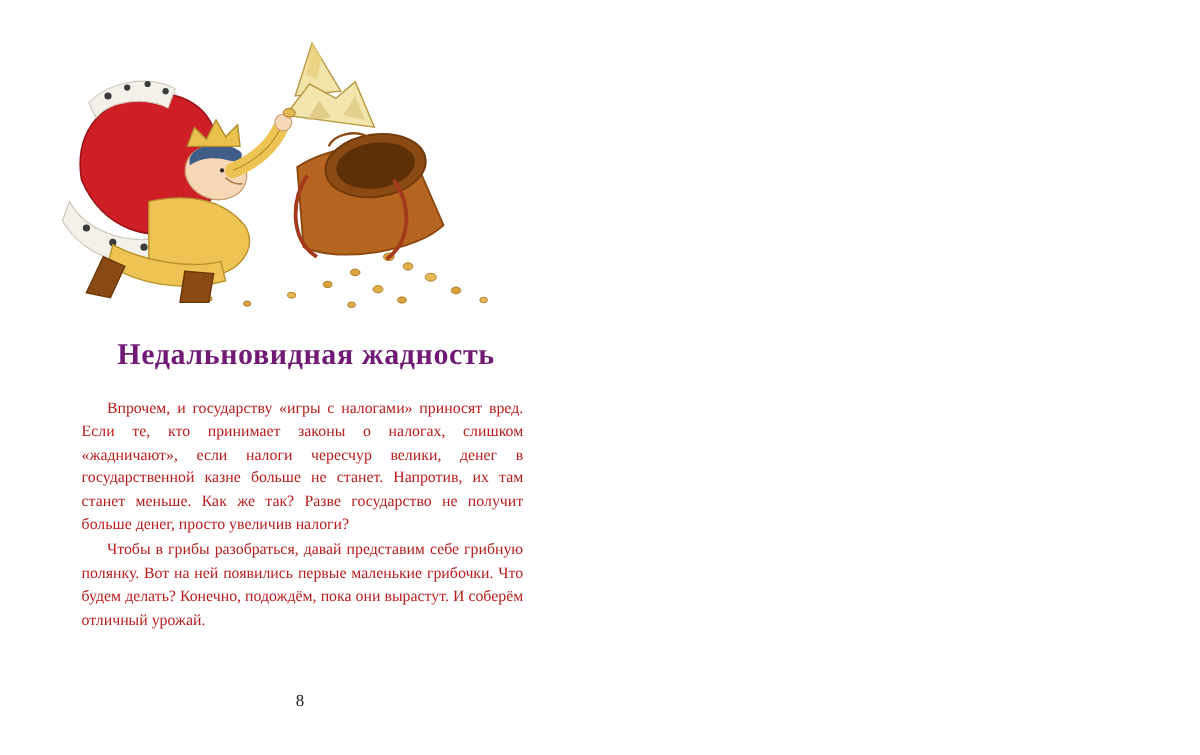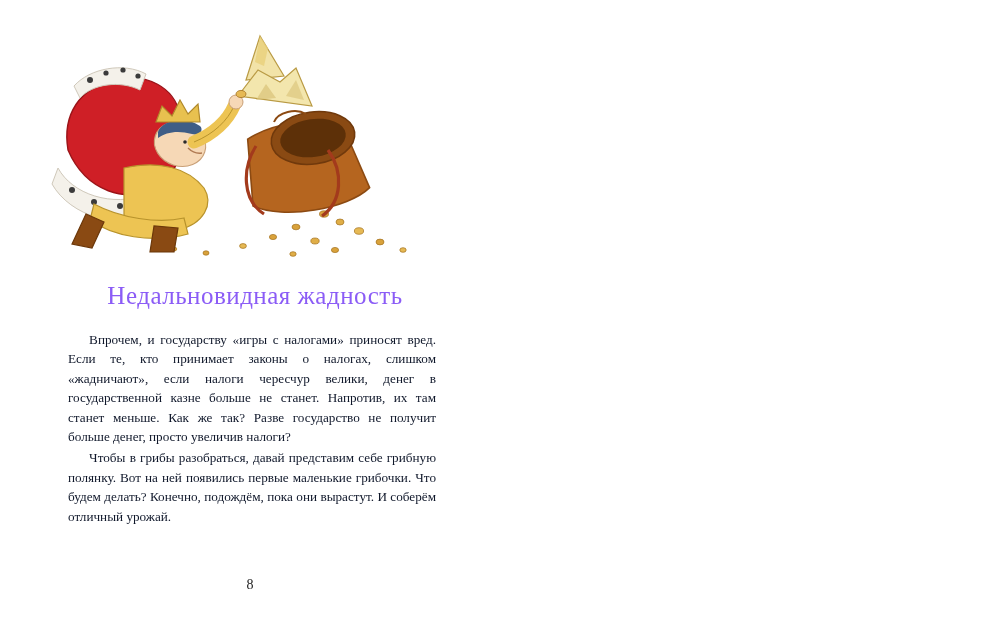--- a/index.html
+++ b/index.html
@@ -19,36 +19,36 @@
   .page-left, .page-right {
     position: relative;
     width: 500px; height: 629px;
   }
 
   
   .body-col {
     font-family: "Liberation Serif", serif;
     font-size: 13.2px;
     line-height: 1.47;
-    color: #0f172a;
+    color: #b91c1c;
     text-align: justify;
     text-justify: inter-word;
     hyphens: manual;
   }
   .body-col p { margin: 0; text-indent: 1.6em; }
   .body-col p + p { margin-top: 0.15em; }
 
   .chapter-title {
     font-family: "Liberation Serif", serif;
-    color: #8b5cf6;
+    color: #701a75;
     font-size: 25px;
     letter-spacing: 0.5px;
     text-align: center;
     margin: 0;
-    font-weight: normal;
+    font-weight: bold;
   }
 
   .folio {
     position: absolute;
     bottom: 36px;
     left: 0; right: 0;
     text-align: center;
     font-family: "Liberation Serif", serif;
     font-size: 14px;
     color: #222;

